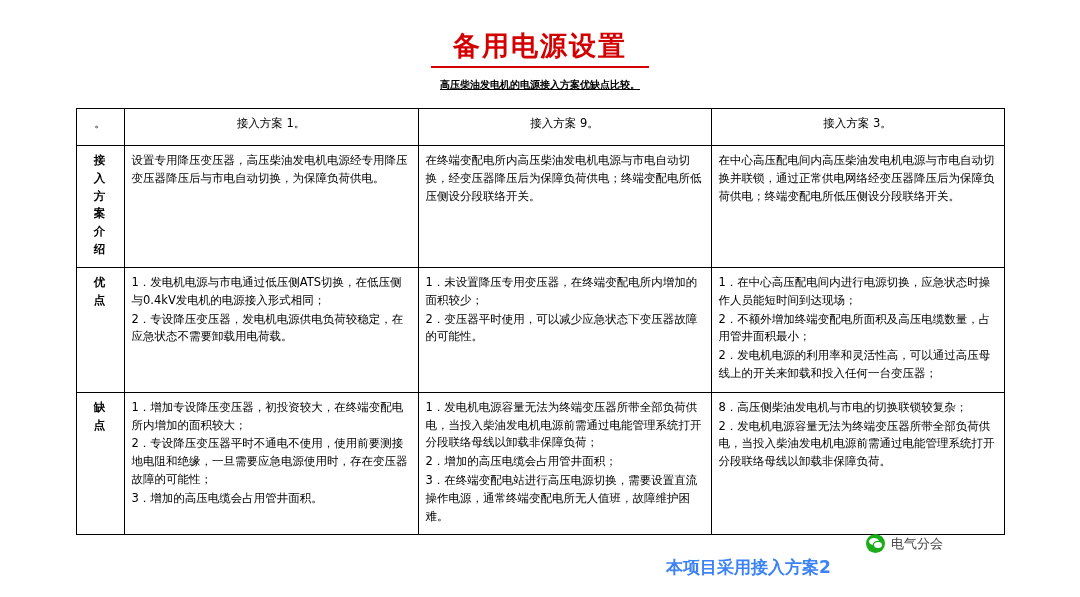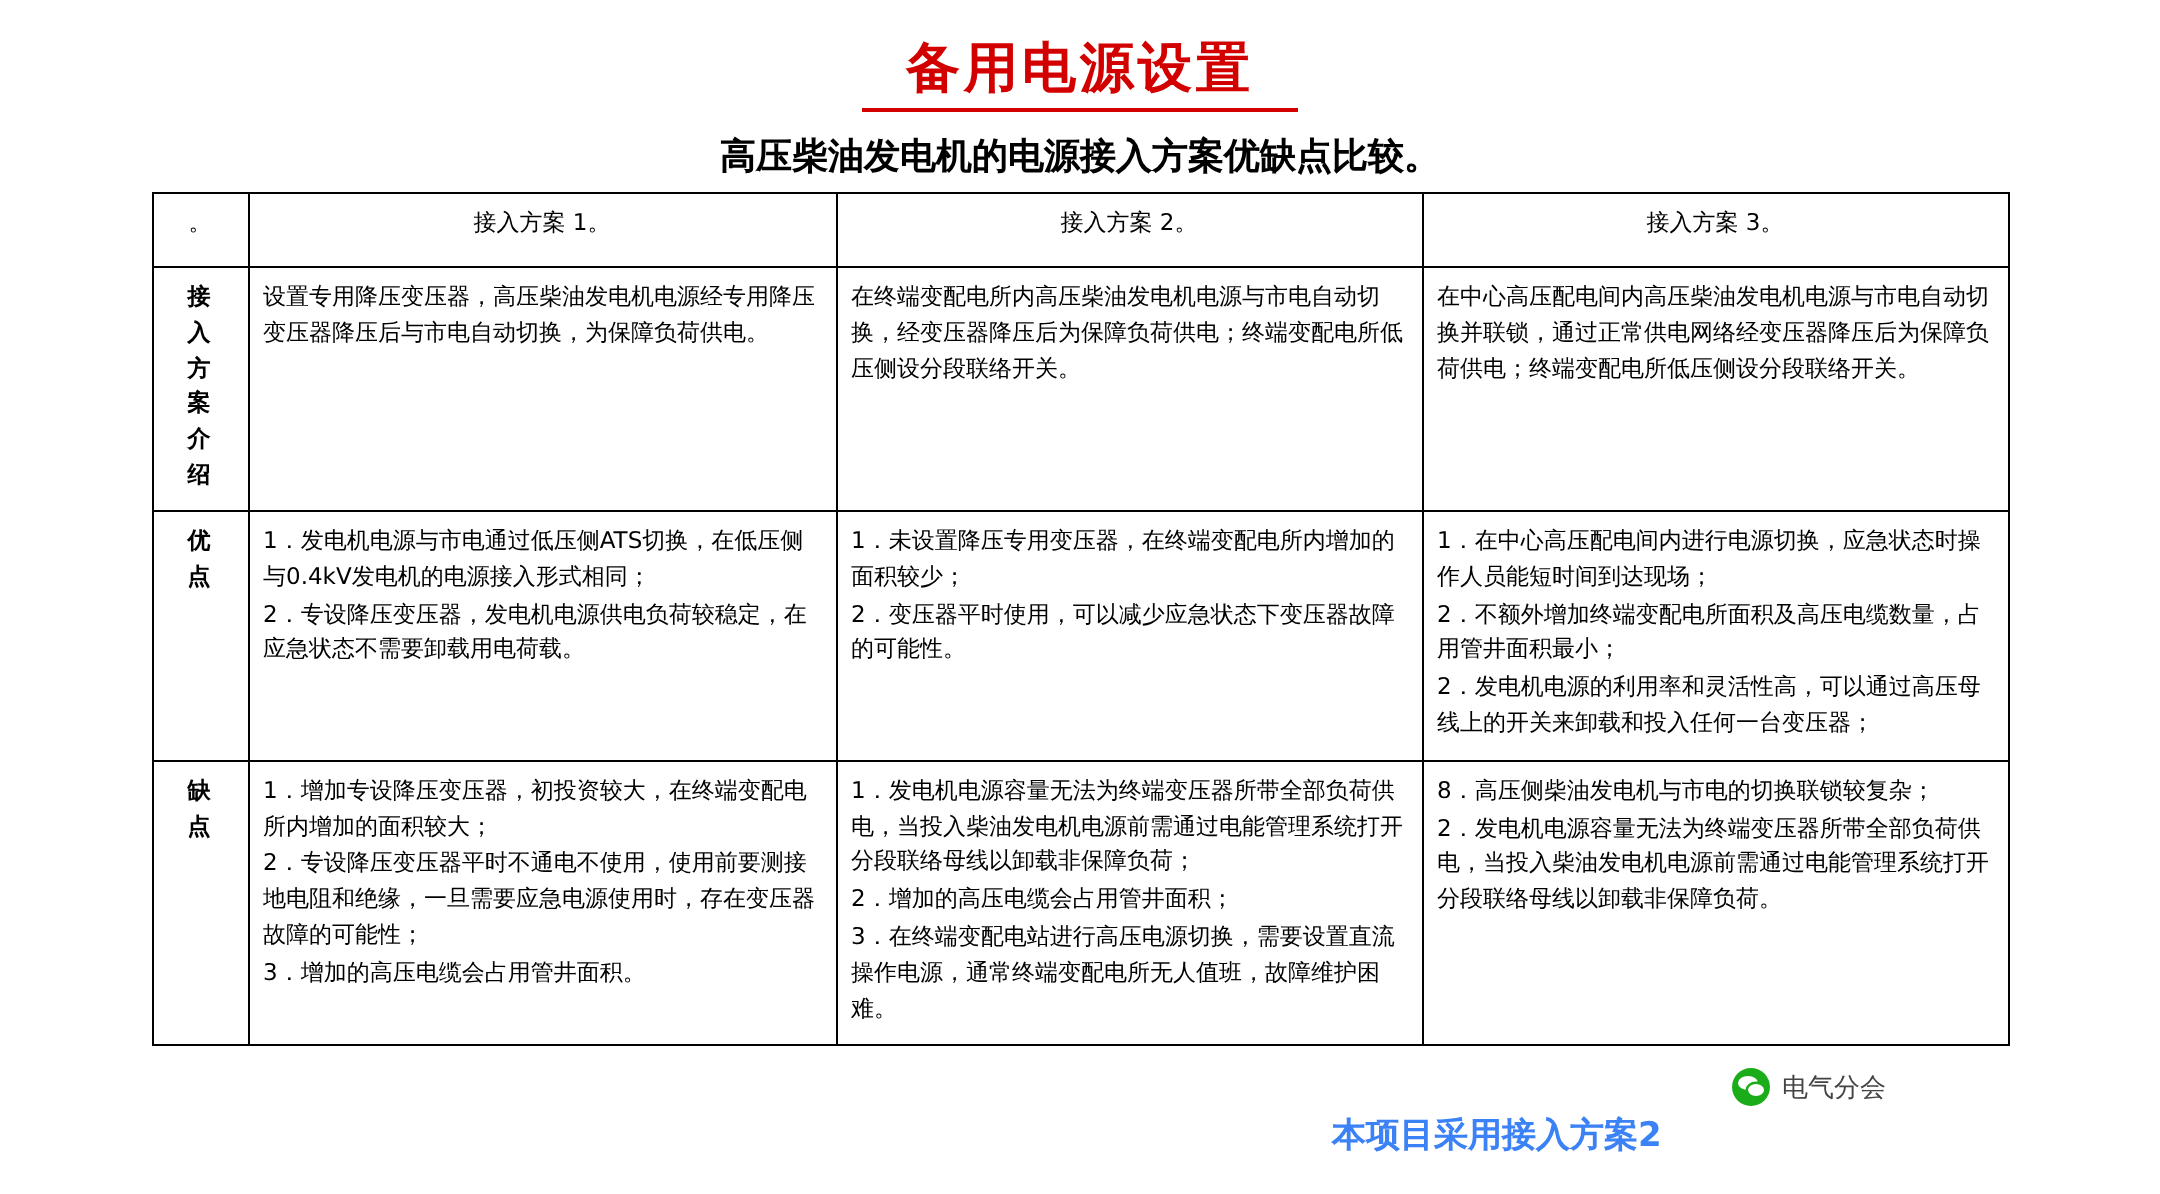--- a/index.html
+++ b/index.html
@@ -12,45 +12,46 @@
     background: #ffffff;
     font-family: "Liberation Sans", sans-serif;
     position: relative;
     overflow: hidden;
   }
   .slide {
     position: relative;
     width: 1080px;
     height: 597px;
     box-sizing: border-box;
-    padding: 0;
+    padding: 12px;
   }
   .title {
     text-align: center;
     color: #d30000;
     font-size: 27px;
     font-weight: bold;
     letter-spacing: 2px;
     padding-top: 16px;
     padding-bottom: 2px;
     font-family: "DejaVu Sans", "Liberation Sans", sans-serif;
   }
   .title-underline {
     width: 218px;
     height: 2px;
     background: #d30000;
     margin: 0 auto 10px auto;
   }
   .subtitle {
     text-align: center;
-    font-size: 18px;
+    font-size: 10px;
     font-weight: bold;
     color: #000;
-    margin-bottom: 6px;
-    font-family: "DejaVu Sans", "Liberation Sans", sans-serif;
+    margin-bottom: 16px;
+    font-family: "DejaVu Sans", "Liberation Sans", sans-serif;
+    text-decoration: underline;
   }
   table.main {
     border-collapse: collapse;
     width: 928px;
     margin: 0 auto;
     table-layout: fixed;
     border: 1.5px solid #000;
   }
   table.main td {
     border: 1px solid #000;
@@ -169,21 +170,21 @@
     <colgroup>
       <col style="width:48px">
       <col style="width:294px">
       <col style="width:293px">
       <col style="width:293px">
     </colgroup>
     <tbody>
       <tr>
         <td class="colhead">。</td>
         <td class="colhead">接入方案 1。</td>
-        <td class="colhead">接入方案 2。</td>
+        <td class="colhead">接入方案 9。</td>
         <td class="colhead">接入方案 3。</td>
       </tr>
 
       <tr>
         <td class="rowhead">
           <span class="vchars">接</span>
           <span class="vchars">入</span>
           <span class="vchars">方</span>
           <span class="vchars">案</span>
           <span class="vchars">介</span>

